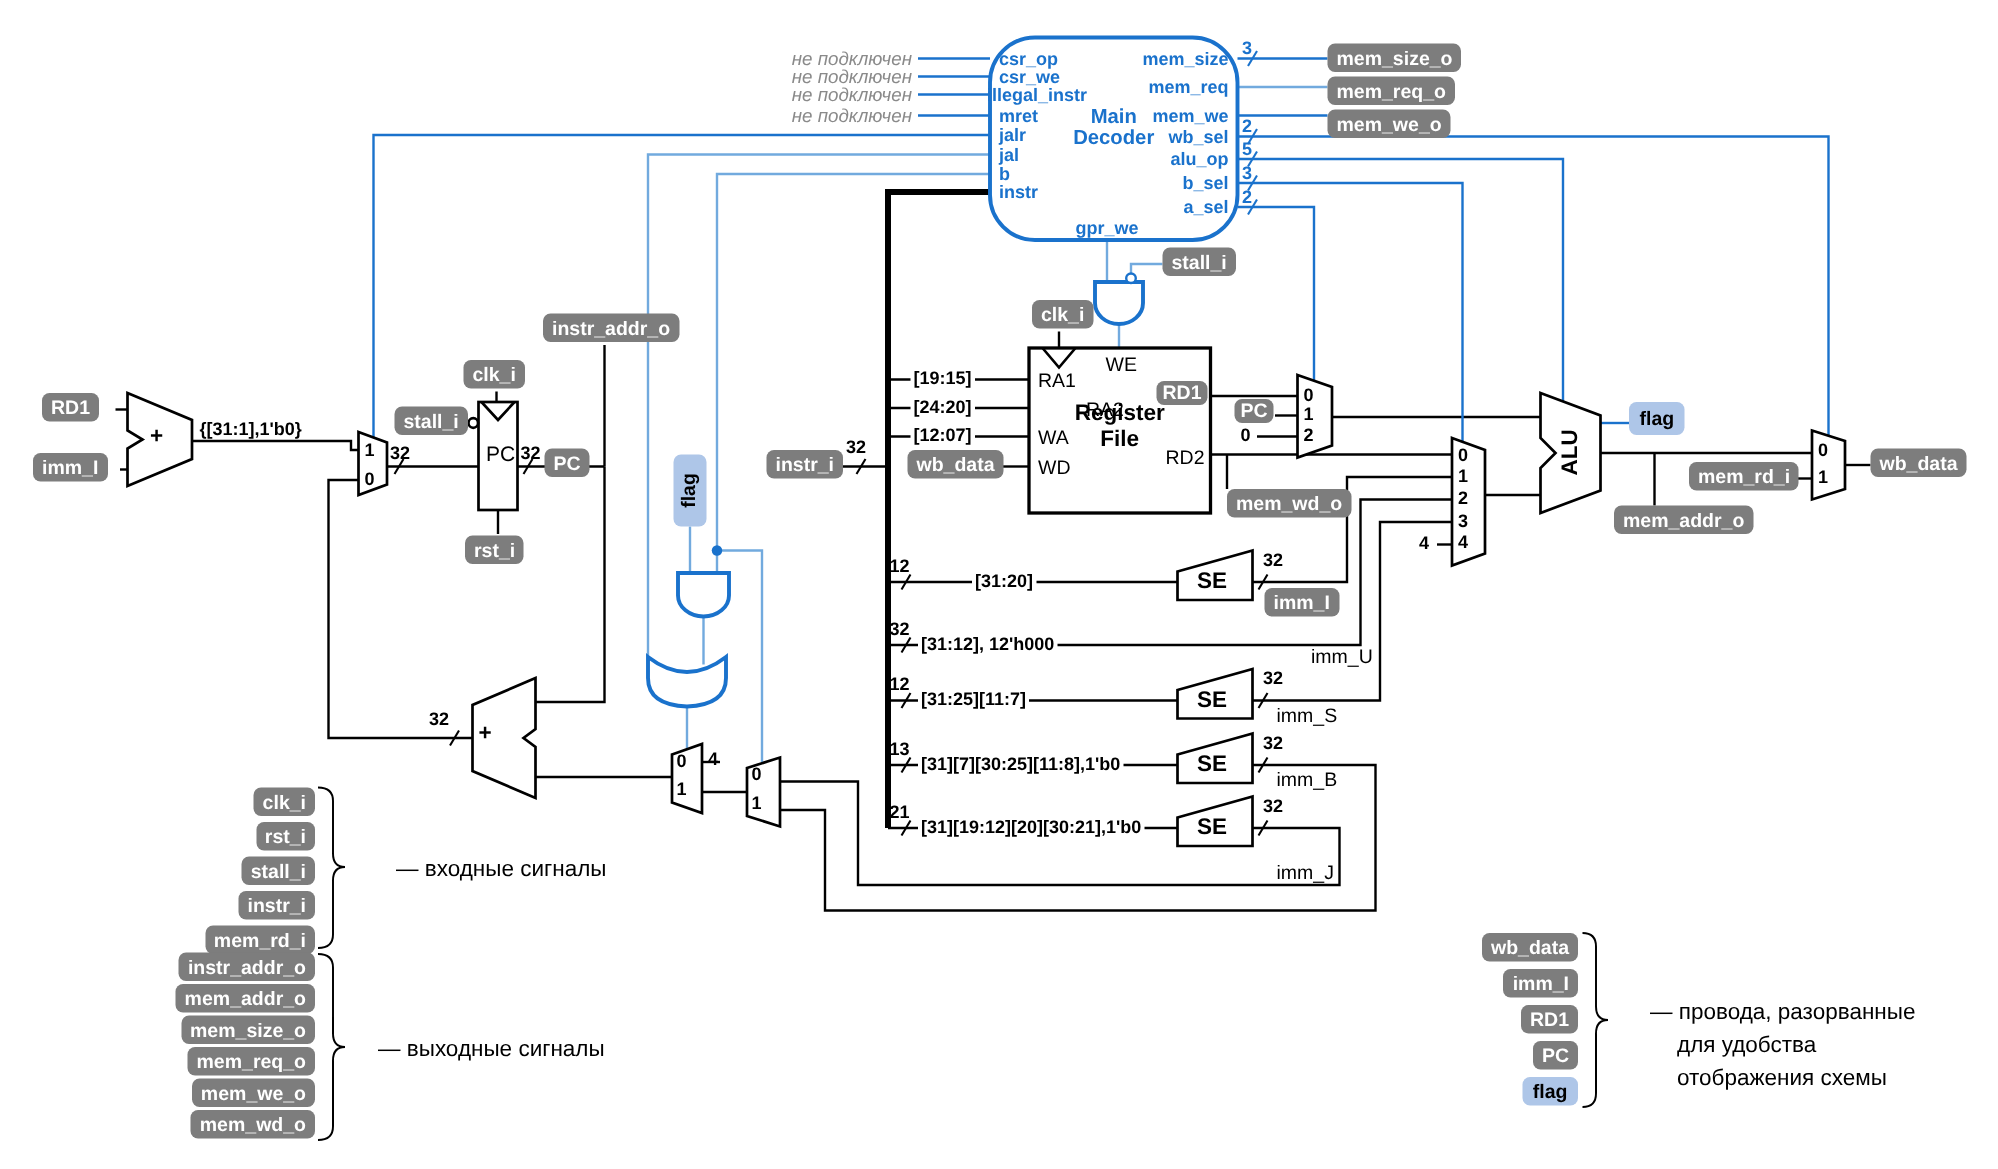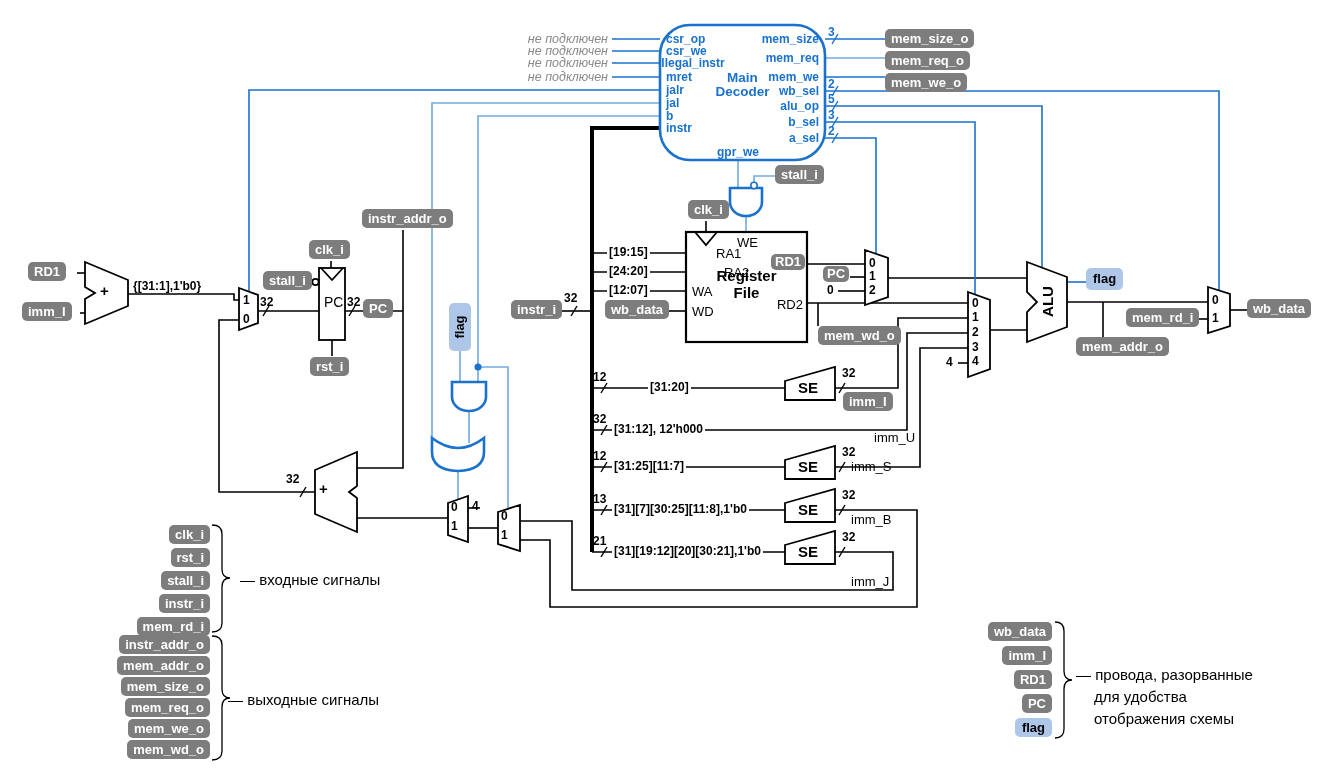--- a/index.html
+++ b/index.html
@@ -13,21 +13,21 @@
         line-height:18px;padding:2px 7px;border-radius:5px;}
   .vbox{width:22px;height:48px;display:flex;align-items:center;justify-content:center;padding:0;}
   .vbox span{transform:rotate(-90deg);display:block;}
   .port{color:#1a72cc;font-weight:bold;font-size:12px;line-height:14px;}
   .bw{color:#1a72cc;font-weight:bold;font-size:12px;line-height:12px;}
   .kw{font-weight:bold;font-size:12px;line-height:12px;}
   .fld{font-weight:bold;font-size:12px;line-height:13px;background:#fff;padding:0 2px;}
   .blk{font-size:13px;line-height:15px;}
   .bold{font-weight:bold;}
   .nc{color:#8a8a8a;font-style:italic;font-size:12.5px;line-height:13px;}
-  .cap{font-size:15px;line-height:19px;}
+  .cap{font-size:15px;line-height:19px;margin-left:24px;}
   .num{font-weight:bold;font-size:12px;line-height:13px;}
   .se{font-weight:bold;font-size:15px;}
   .title{color:#1a72cc;font-weight:bold;font-size:13.5px;line-height:14px;}
   .legend-col{position:absolute;display:flex;flex-direction:column;align-items:flex-end;z-index:2;}
 </style>
 </head>
 <body>
 
 <div id="stage">
 
@@ -222,21 +222,21 @@
 <div class="t bw" style="left:828px;top:93px">5</div>
 <div class="t bw" style="left:828px;top:109px">3</div>
 <div class="t bw" style="left:828px;top:125px">2</div>
 <div class="t gbox" style="left:885px;top:29px">mem_size_o</div>
 <div class="t gbox" style="left:885px;top:51px">mem_req_o</div>
 <div class="t gbox" style="left:885px;top:73px">mem_we_o</div>
 
 <div class="t gbox" style="left:688px;top:200px">clk_i</div>
 <div class="t gbox" style="left:775px;top:165px">stall_i</div>
 <div class="t blk" style="left:737px;top:235px">WE</div>
-<div class="t blk" style="left:716px;top:246px">RA1</div>
+<div class="t blk" style="left:692px;top:246px">RA1</div>
 <div class="t blk" style="left:724px;top:265px">RA2</div>
 <div class="t blk" style="left:692px;top:284px">WA</div>
 <div class="t blk" style="left:692px;top:304px">WD</div>
 <div class="t blk" style="right:529px;top:297px">RD2</div>
 <div class="t blk bold" style="left:686px;top:268px;width:121px;text-align:center;font-size:15px">Register</div>
 <div class="t blk bold" style="left:686px;top:285px;width:121px;text-align:center;font-size:15px">File</div>
 <div class="t gbox" style="left:771px;top:254px;padding:0 4px;line-height:16px">RD1</div>
 <div class="t gbox" style="left:605px;top:300px">wb_data</div>
 
 <div class="t gbox" style="left:823px;top:266px;padding:0 4px;line-height:16px">PC</div>
@@ -274,21 +274,21 @@
 <div class="t se" style="left:798px;top:379px">SE</div>
 <div class="t se" style="left:798px;top:458px">SE</div>
 <div class="t se" style="left:798px;top:501px">SE</div>
 <div class="t se" style="left:798px;top:543px">SE</div>
 <div class="t kw" style="left:842px;top:367px">32</div>
 <div class="t kw" style="left:842px;top:446px">32</div>
 <div class="t kw" style="left:842px;top:489px">32</div>
 <div class="t kw" style="left:842px;top:531px">32</div>
 <div class="t gbox" style="left:843px;top:392px">imm_I</div>
 <div class="t blk" style="left:874px;top:430px">imm_U</div>
-<div class="t blk" style="left:851px;top:459px">imm_S</div>
+<div class="t blk" style="left:851px;top:469px">imm_S</div>
 <div class="t blk" style="left:851px;top:512px">imm_B</div>
 <div class="t blk" style="left:851px;top:574px">imm_J</div>
 
 <svg class="t" style="left:0;top:0;z-index:1" width="1332" height="779">
   <g stroke="#000" stroke-width="1.3" fill="none">
     <path d="M212,525 Q222,525 222,534 L222,569 Q222,578 230,578 Q222,578 222,587 L222,623 Q222,632 212,632"></path>
     <path d="M212,636 Q222,636 222,645 L222,689 Q222,698 230,698 Q222,698 222,707 L222,751 Q222,760 212,760"></path>
     <path d="M1055,622 Q1064,622 1064,631 L1064,671 Q1064,680 1072,680 Q1064,680 1064,689 L1064,729 Q1064,738 1055,738"></path>
   </g>
 </svg>

